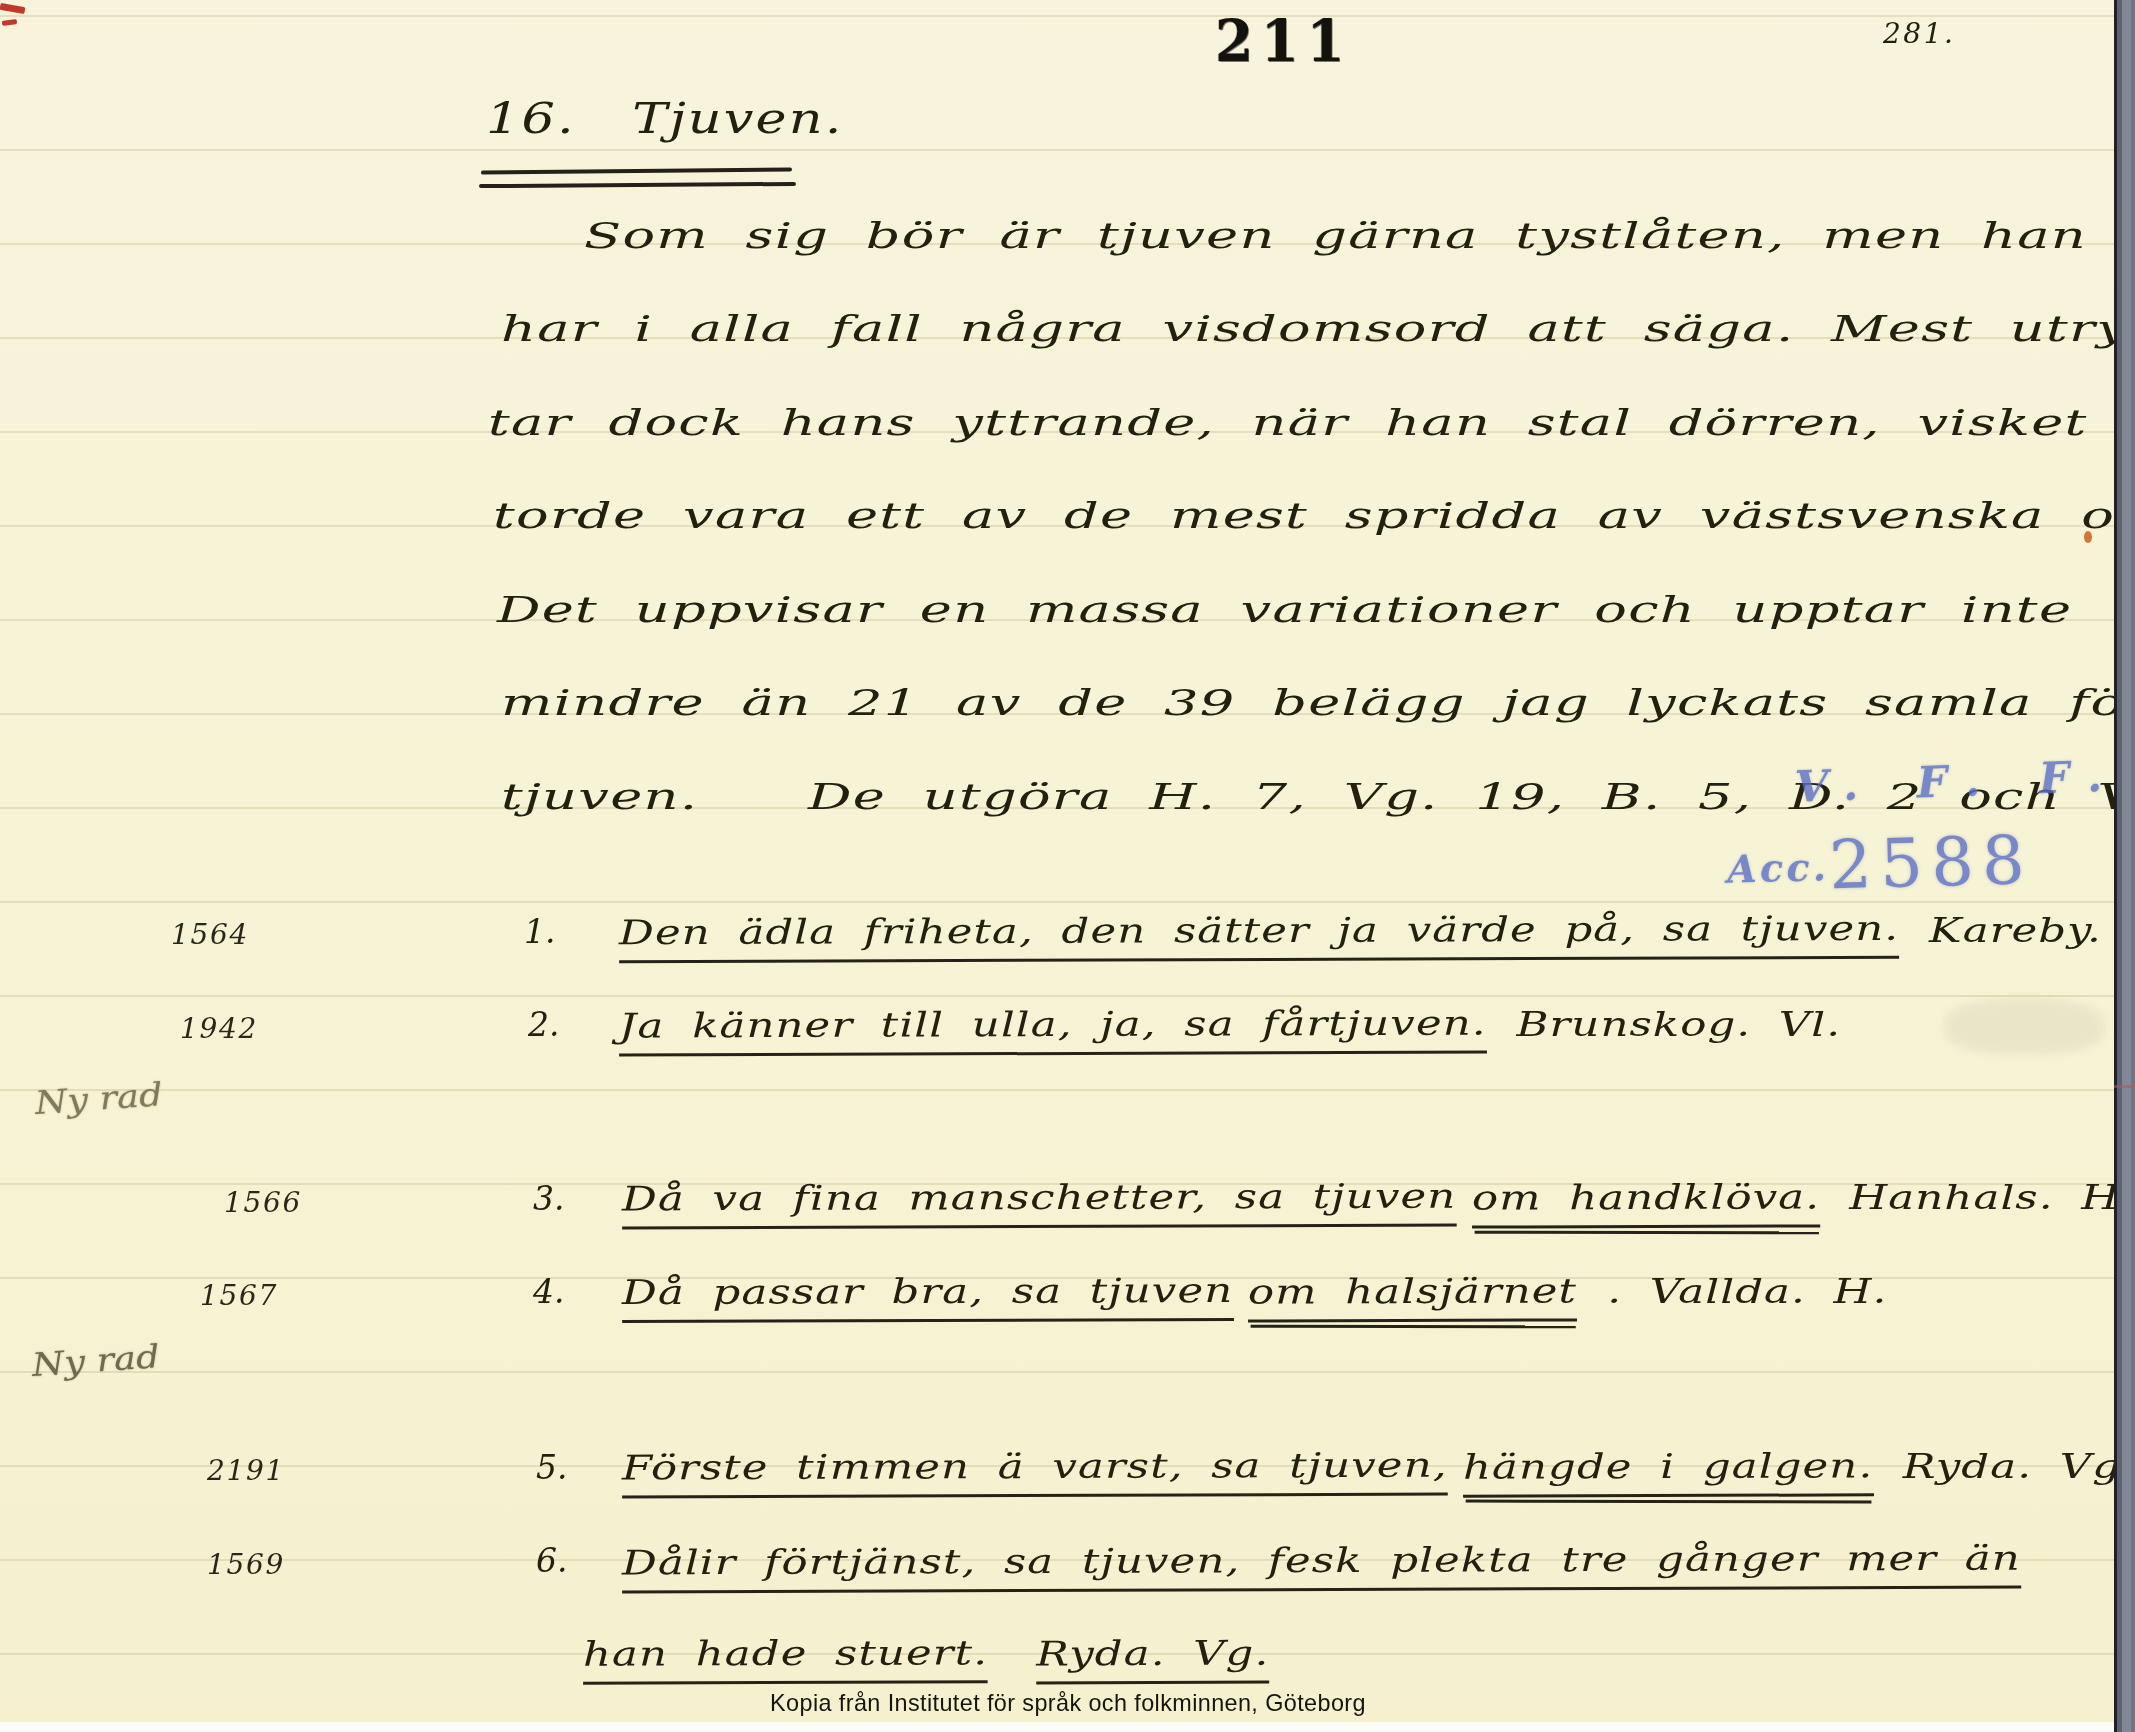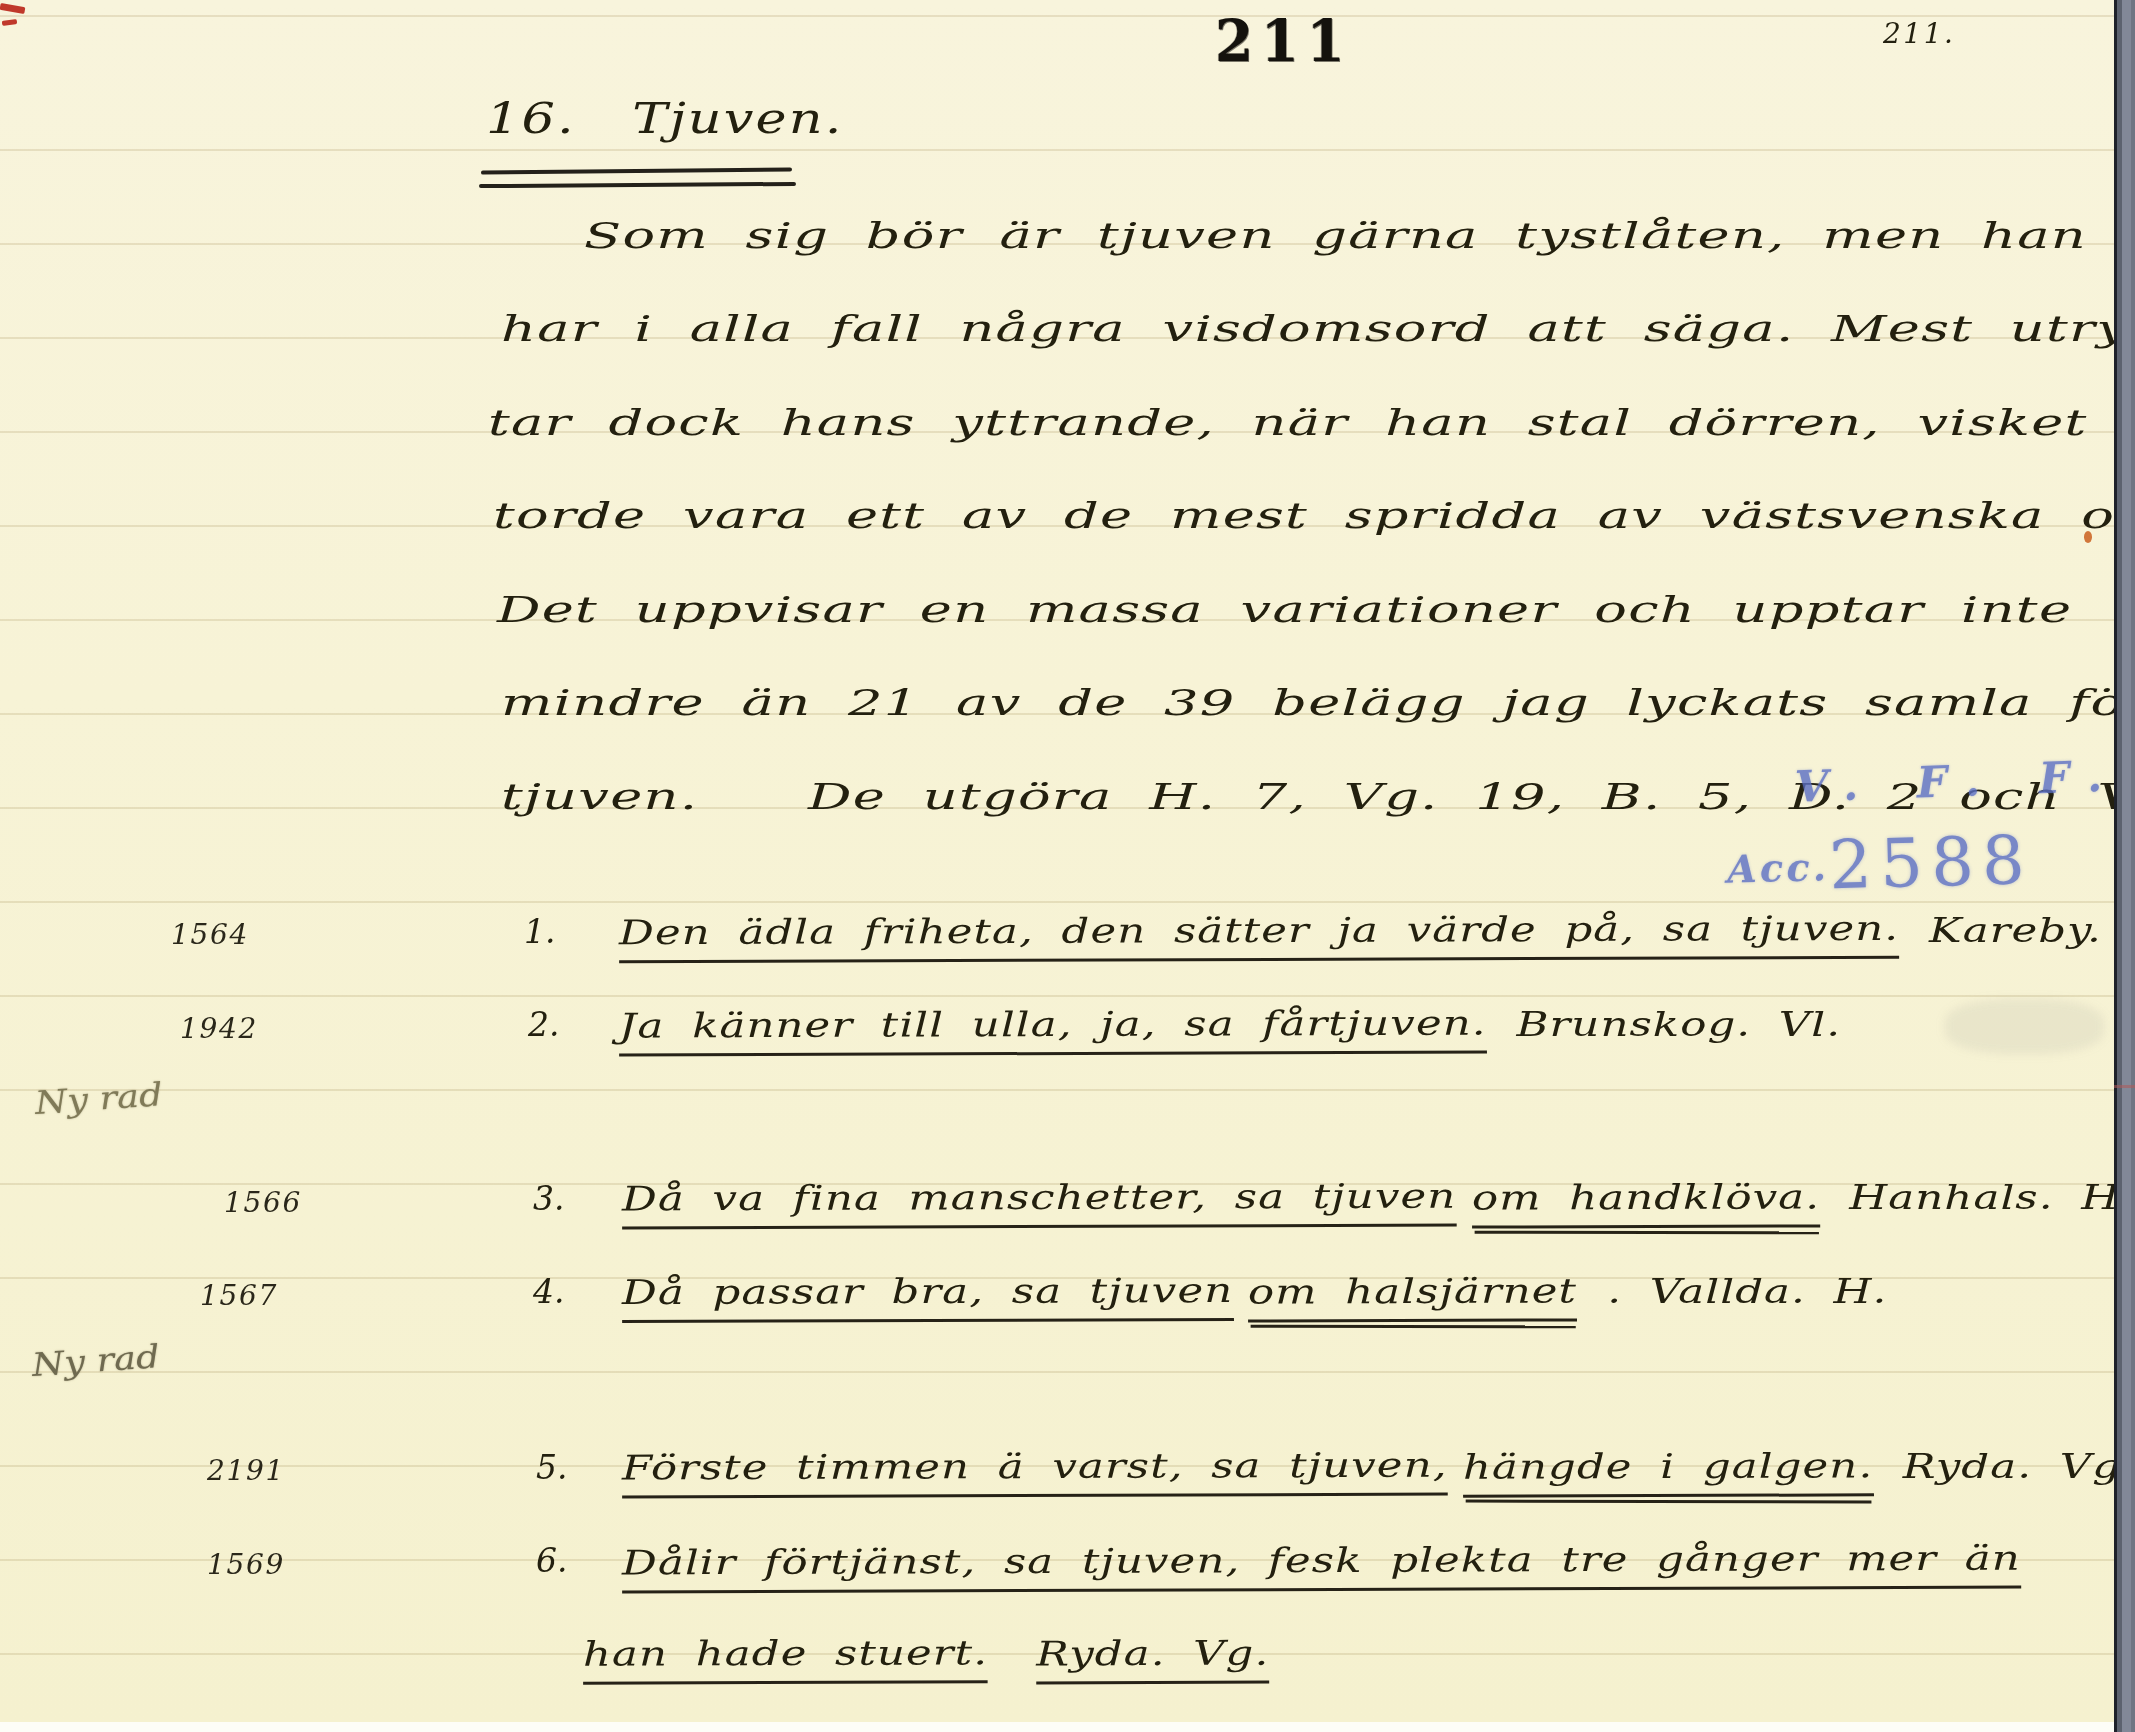--- a/index.html
+++ b/index.html
@@ -111,21 +111,21 @@
   .orange-fleck{background:#d1763a;border-radius:50%;}
   .smudge{background:rgba(120,120,115,.10);filter:blur(5px);border-radius:40%;}
 </style>
 </head>
 <body>
 
 <div id="page">
 
   <div class="abs printed-no" style="left:1215px;top:8.3px;">211</div>
 
-  <div class="abs hw hw-no" style="left:1883px;top:16.7px;">211.</div>
+  <div class="abs hw hw-no" style="left:1883px;top:16.7px;">281.</div>
 
   <div class="abs" style="left:486px;top:94px;">
     <span class="hw head-text">16.   Tjuven.</span>
     <div class="head-line" style="left:-5px;top:75px;width:311px;transform:rotate(-0.6deg);"></div>
     <div class="head-line" style="left:-6.7px;top:89px;width:317px;transform:rotate(-0.4deg);"></div>
   </div>
 
   <div class="abs hw para-line" style="left:584px;top:219px;">Som sig bör är tjuven gärna tystlåten, men han</div>
   <div class="abs hw para-line" style="left:501px;top:312px;">har i alla fall några visdomsord att säga. Mest utrymme</div>
   <div class="abs hw para-line" style="left:488px;top:406px;">tar dock hans yttrande, när han stal dörren, visket</div>
@@ -176,20 +176,21 @@
   <div class="abs hw margin-no" style="left:207px;top:1548px;">1569</div>
   <div class="abs hw entry-no" style="left:536px;top:1541px;">6.</div>
   <div class="abs hw entry-body" style="left:622px;top:1540px;">
     <span class="u">Dålir förtjänst, sa tjuven, fesk plekta tre gånger mer än</span>
   </div>
 
   <div class="abs hw entry-body" style="left:583px;top:1633px;">
     <span class="u">han hade stuert.</span><span class="u" style="margin-left:38px;">Ryda. Vg.</span>
   </div>
 
+  <div class="abs footer" style="left:50%;top:1690px;transform:translateX(-50%);">Kopia från Institutet för språk och folkminnen, Göteborg</div>
 
   <div class="abs bottom-strip" style="left:0;top:1722px;width:2136px;height:11px;"></div>
 
   <div class="abs edge-strip" style="right:0;top:0;width:22px;height:1732px;z-index:3;"></div>
   <div class="abs edge-redline" style="right:0;top:1085px;width:22px;height:3.3px;z-index:4;"></div>
 
   <div class="abs red-mark" style="left:0px;top:5px;width:25px;height:6.7px;transform:rotate(10deg);"></div>
   <div class="abs red-mark" style="left:1.7px;top:20px;width:15px;height:5px;transform:rotate(-8deg);"></div>
   <div class="abs orange-fleck" style="left:2084px;top:531px;width:8.3px;height:11.7px;"></div>
   <div class="abs smudge" style="left:1945px;top:999px;width:159px;height:55px;"></div>

